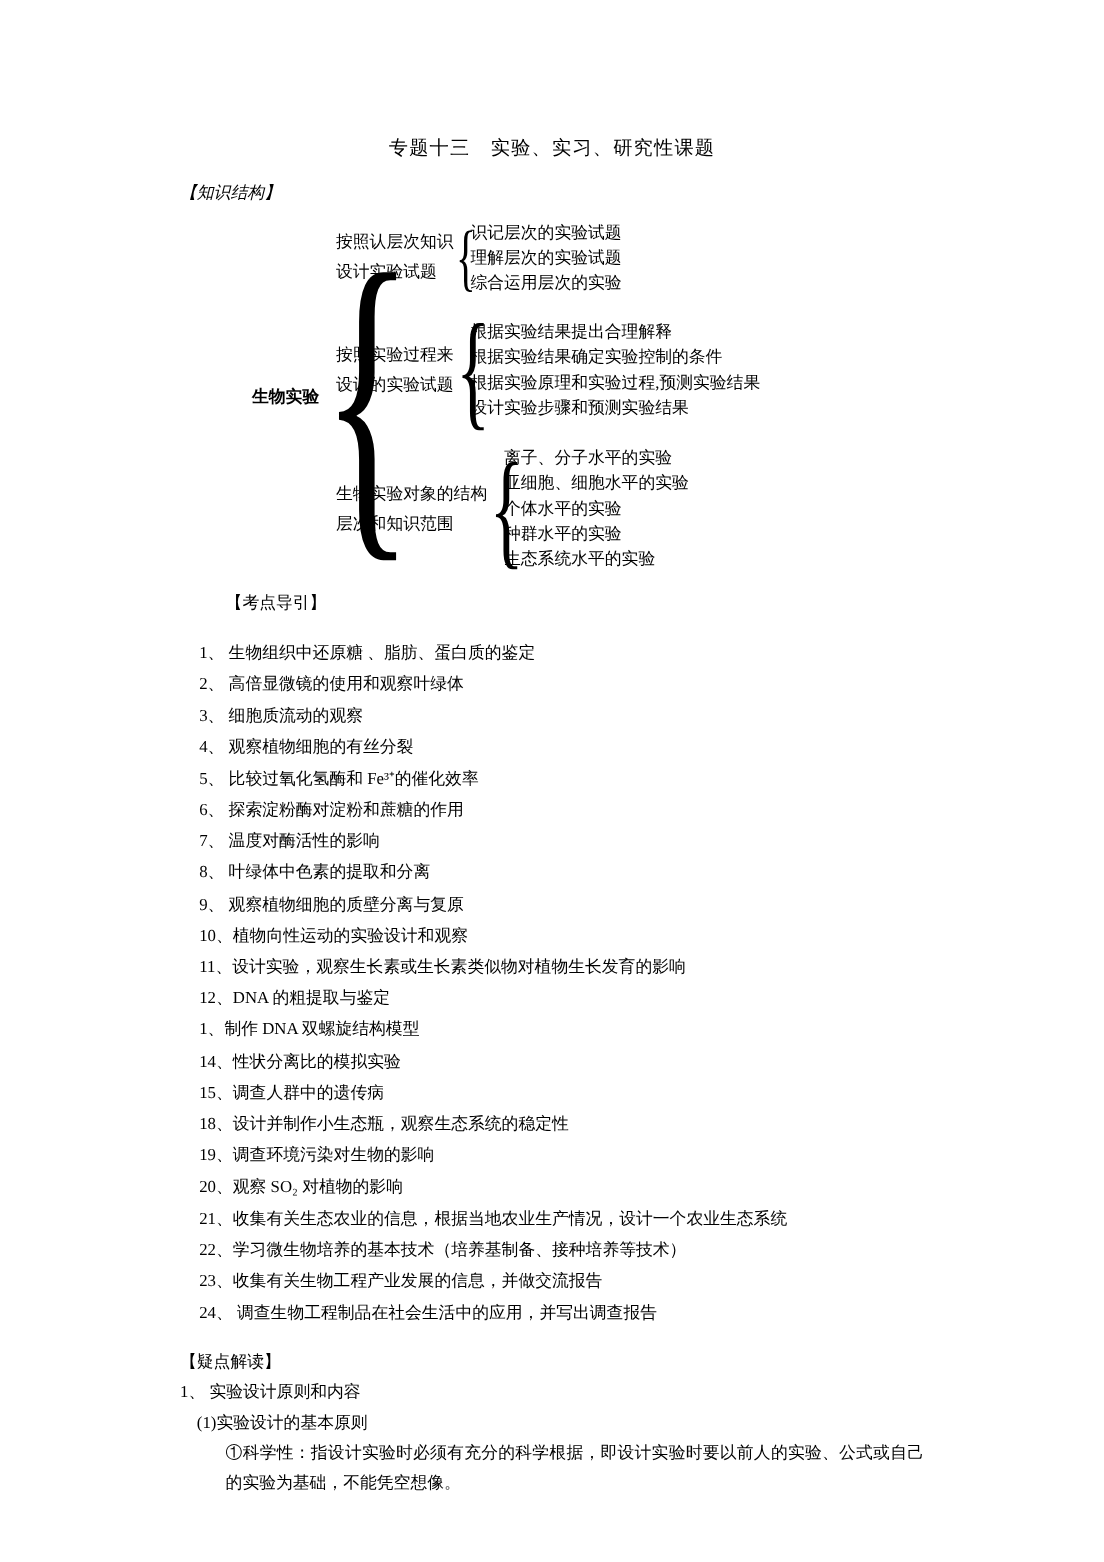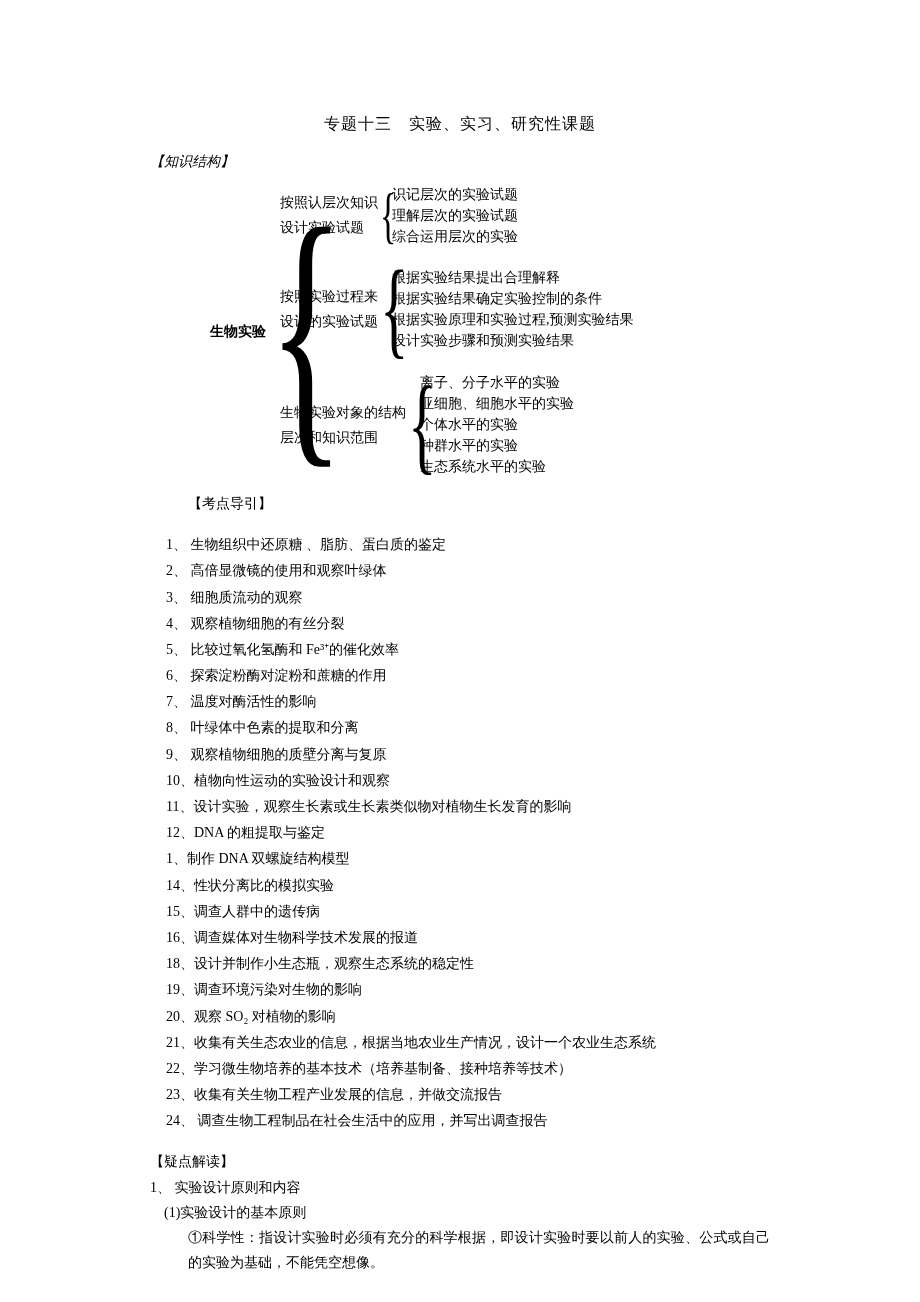--- a/index.html
+++ b/index.html
@@ -171,21 +171,20 @@
     <div class="item">6、 探索淀粉酶对淀粉和蔗糖的作用</div>
     <div class="item">7、 温度对酶活性的影响</div>
     <div class="item">8、 叶绿体中色素的提取和分离</div>
     <div class="item">9、 观察植物细胞的质壁分离与复原</div>
     <div class="item">10、植物向性运动的实验设计和观察</div>
     <div class="item">11、设计实验，观察生长素或生长素类似物对植物生长发育的影响</div>
     <div class="item">12、DNA 的粗提取与鉴定</div>
     <div class="item">1、制作 DNA 双螺旋结构模型</div>
     <div class="item">14、性状分离比的模拟实验</div>
     <div class="item">15、调查人群中的遗传病</div>
-    <div class="item">16、调查媒体对生物科学技术发展的报道</div>
     <div class="item">18、设计并制作小生态瓶，观察生态系统的稳定性</div>
     <div class="item">19、调查环境污染对生物的影响</div>
     <div class="item">20、观察 SO₂ 对植物的影响</div>
     <div class="item">21、收集有关生态农业的信息，根据当地农业生产情况，设计一个农业生态系统</div>
     <div class="item">22、学习微生物培养的基本技术（培养基制备、接种培养等技术）</div>
     <div class="item">23、收集有关生物工程产业发展的信息，并做交流报告</div>
     <div class="item">24、 调查生物工程制品在社会生活中的应用，并写出调查报告</div>
   </div>
 
   <div class="yd-head">【疑点解读】</div>

